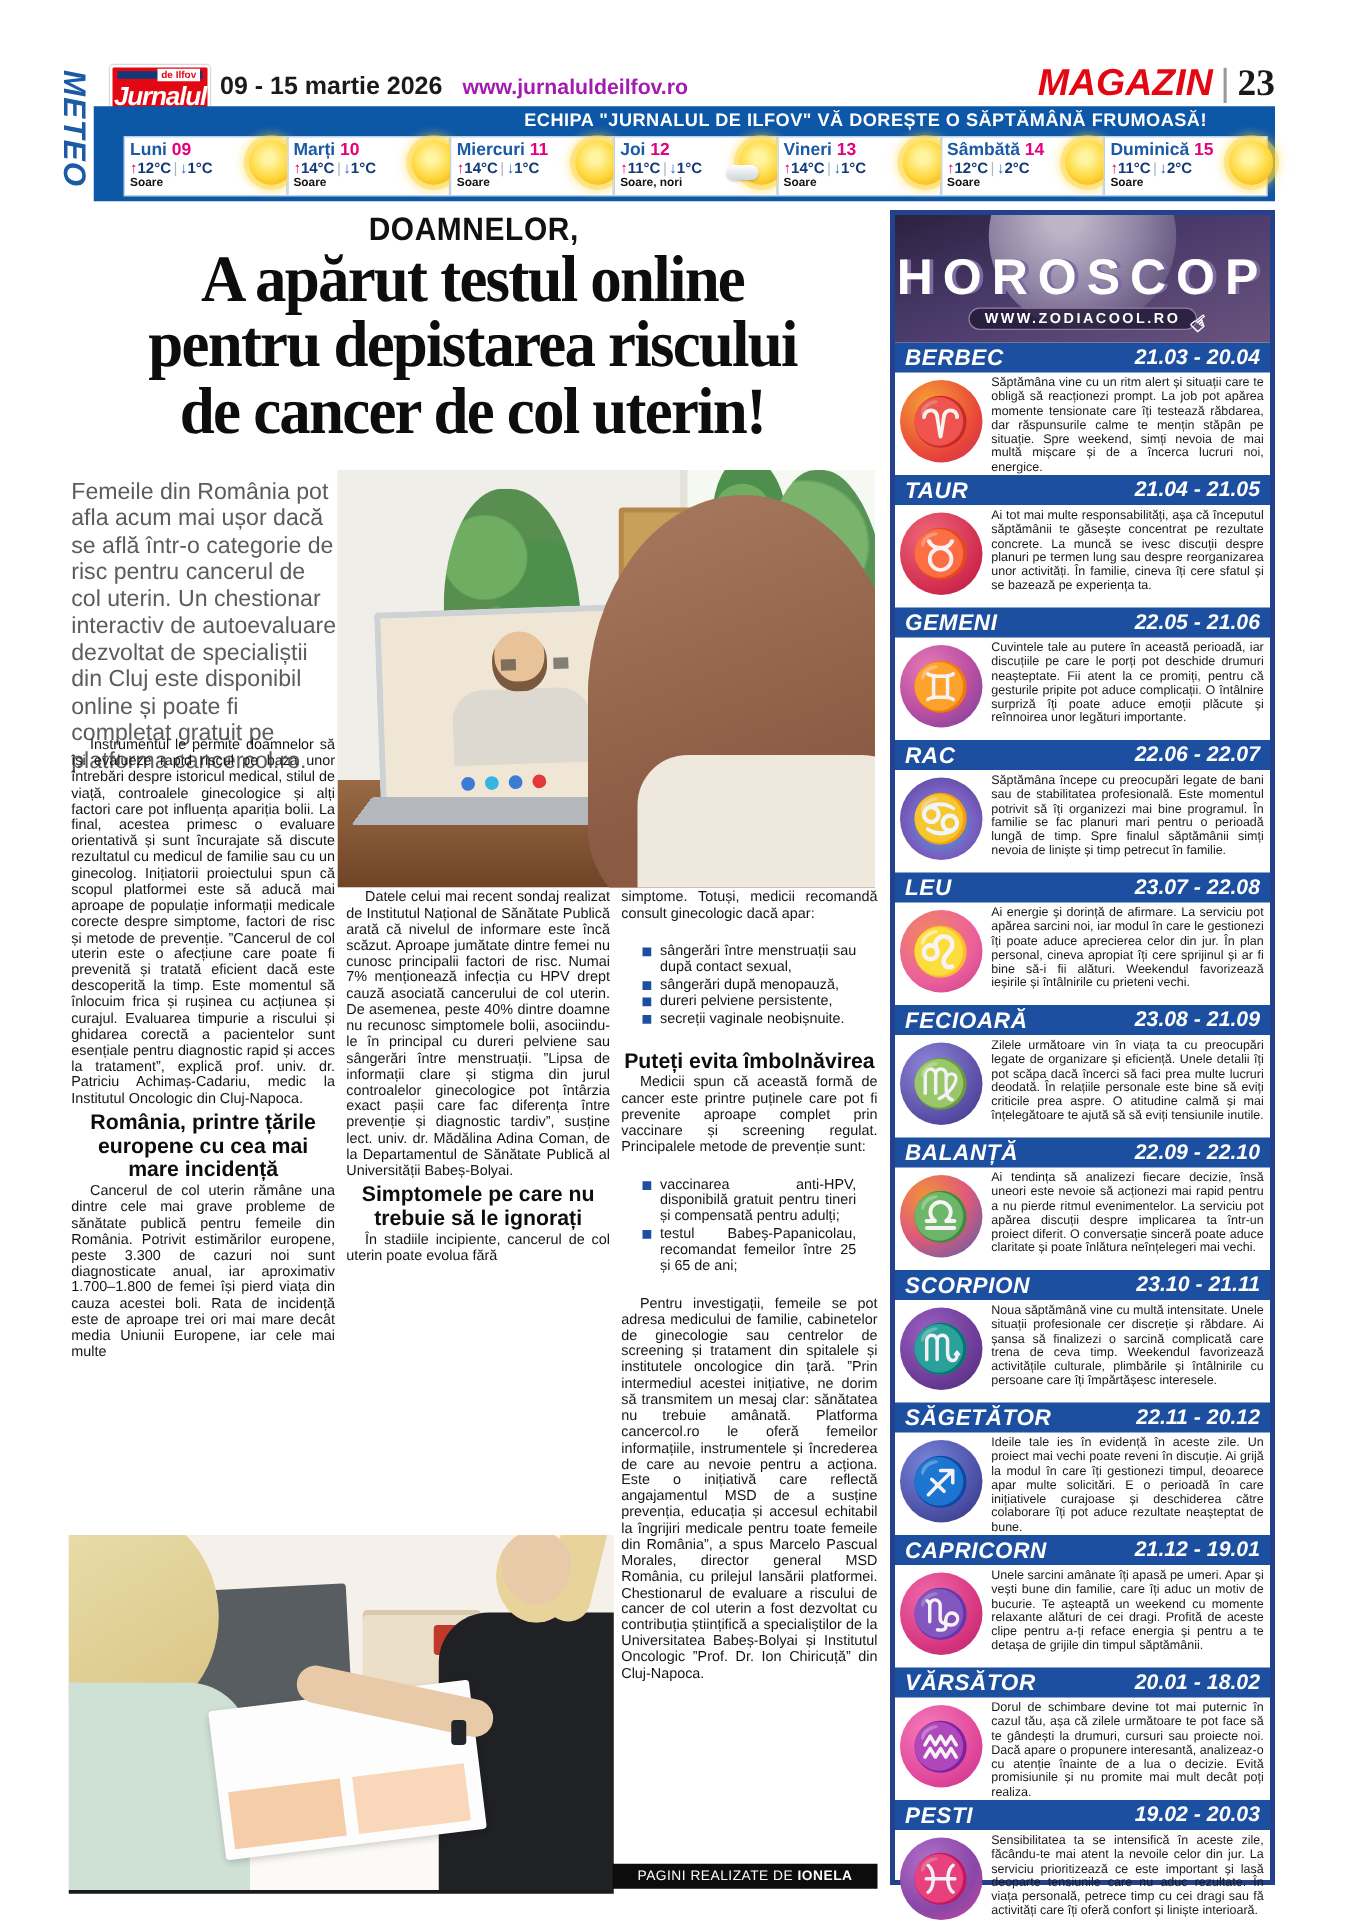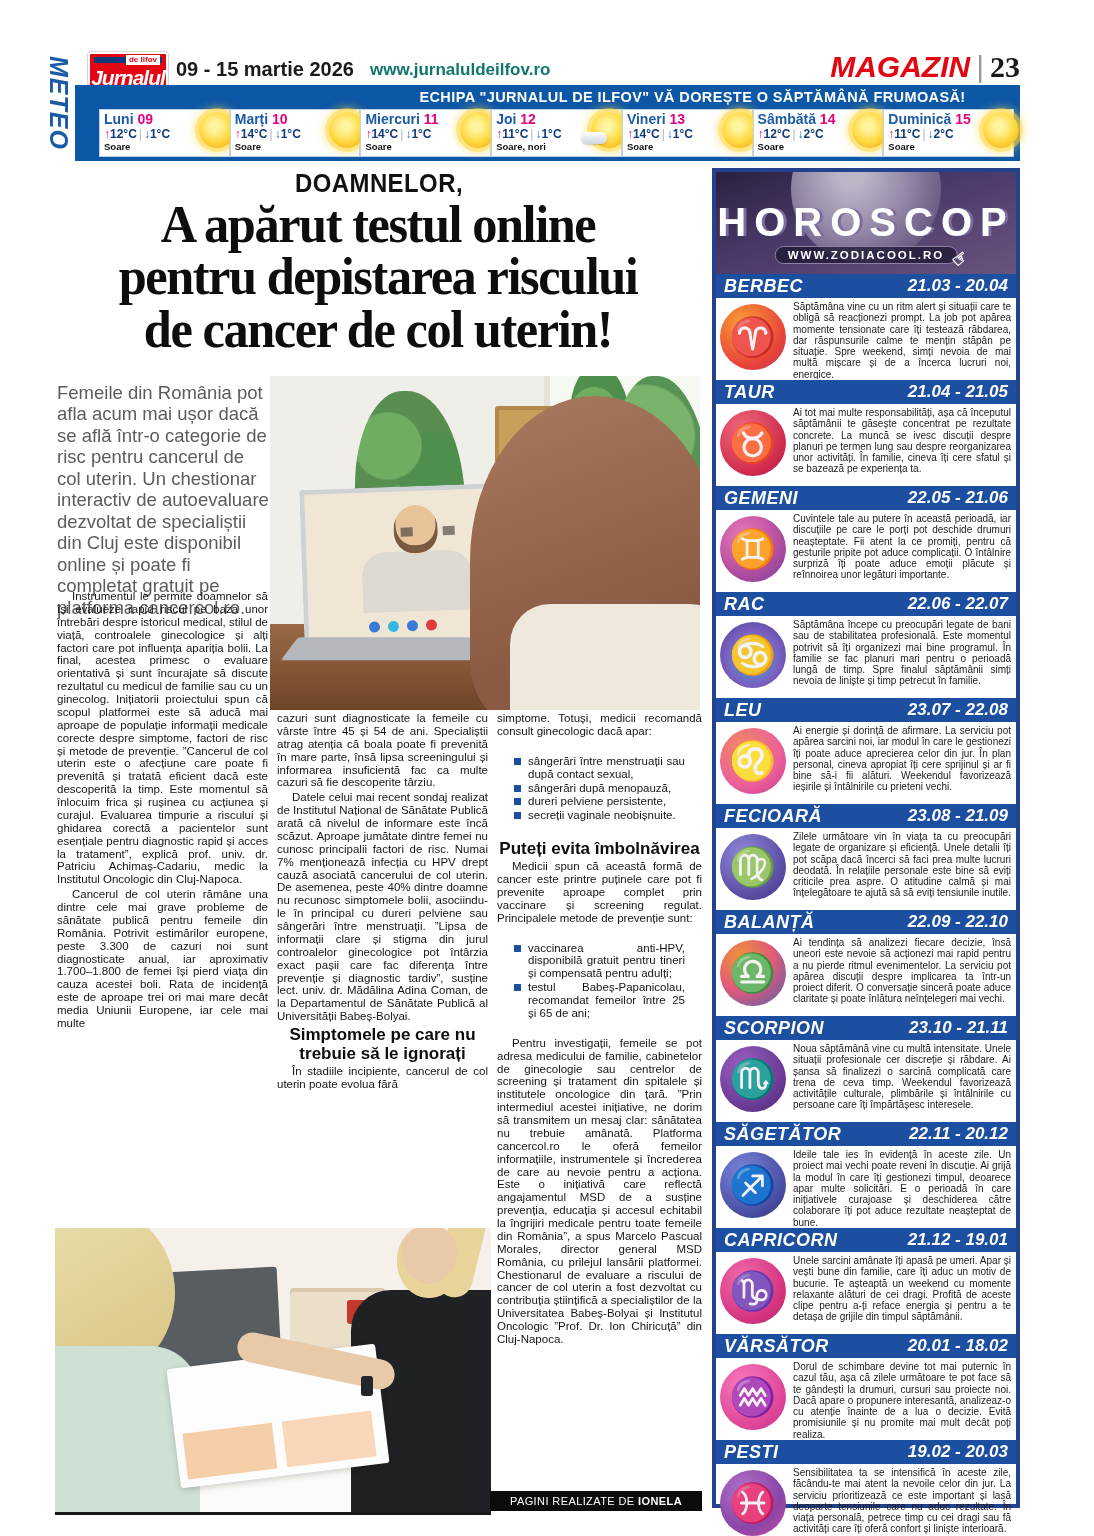--- a/index.html
+++ b/index.html
@@ -11,21 +11,21 @@
      letter-spacing:1px;font-style:italic;}
   .logo{position:absolute;left:88px;top:52px;width:76px;height:50px;background:#e30613;
      border:2px solid #fff;box-shadow:0 0 0 1px #d8d8d8;border-radius:3px;}
   .logo-strip{position:absolute;left:4px;right:4px;top:3px;height:6px;background:#123a7a;}
   .logo-top{position:absolute;right:6px;top:1px;background:#fff;color:#e30613;font-size:8px;
      font-weight:700;padding:0 3px;line-height:10px;z-index:2;text-align:center;}
   .logo-main{position:absolute;left:0;right:0;top:12px;text-align:center;color:#fff;
      font-size:21px;font-weight:800;font-style:italic;letter-spacing:-1px;}
   .logo-strip2{position:absolute;left:4px;right:4px;bottom:3px;height:4px;background:#123a7a;}
   .hdr-date{position:absolute;left:176px;top:58px;font-size:20px;font-weight:700;color:#1a1a1a;}
-  .hdr-site{position:absolute;left:370px;top:60px;font-size:17px;font-weight:700;color:#0f766e;}
+  .hdr-site{position:absolute;left:370px;top:60px;font-size:17px;font-weight:700;color:#a21caf;}
   .hdr-section{position:absolute;right:74px;top:50px;font-size:30px;font-weight:800;}
   .hdr-section .mag{color:#e30613;font-style:italic;}
   .hdr-section .sep{color:#999;font-weight:400;margin:0 6px;}
   .hdr-section .pnum{color:#1a1a1a;font-family:Liberation Serif, serif;}
   
   .weather-band{position:absolute;left:75px;top:85px;width:945px;height:76px;background:#0d57a7;}
   .weather-banner{position:absolute;left:300px;right:10px;top:4px;text-align:center;color:#fff;
      font-size:14.5px;font-weight:700;letter-spacing:.4px;}
   .weather-days{position:absolute;left:24px;right:6px;top:24px;bottom:4px;display:flex;gap:0;}
   .wday{position:relative;flex:1;background:#fff;border:1px solid #bcd2ea;padding:2px 4px;}
@@ -259,25 +259,25 @@
         <span style="background:#e23a3a"></span>
       </div>
     </div>
     <div class="p1-kbd"></div>
     <div class="p1-woman-hair"></div>
     <div class="p1-woman-body"></div>
   </div>
 
   <div class="bodycol" id="col1">
     <p>Instrumentul le permite doamnelor să își evalueze rapid riscul pe baza unor întrebări despre istoricul medical, stilul de viață, controalele ginecologice și alți factori care pot influența apariția bolii. La final, acestea primesc o evaluare orientativă și sunt încurajate să discute rezultatul cu medicul de familie sau cu un ginecolog. Inițiatorii proiectului spun că scopul platformei este să aducă mai aproape de populație informații medicale corecte despre simptome, factori de risc și metode de prevenție. ”Cancerul de col uterin este o afecțiune care poate fi prevenită și tratată eficient dacă este descoperită la timp. Este momentul să înlocuim frica și rușinea cu acțiunea și curajul. Evaluarea timpurie a riscului și ghidarea corectă a pacientelor sunt esențiale pentru diagnostic rapid și acces la tratament”, explică prof. univ. dr. Patriciu Achimaș-Cadariu, medic la Institutul Oncologic din Cluj-Napoca.</p>
+    <p class="subhead">România, printre țările europene cu cea mai mare incidență</p>
     <p>Cancerul de col uterin rămâne una dintre cele mai grave probleme de sănătate publică pentru femeile din România. Potrivit estimărilor europene, peste 3.300 de cazuri noi sunt diagnosticate anual, iar aproximativ 1.700–1.800 de femei își pierd viața din cauza acestei boli. Rata de incidență este de aproape trei ori mai mare decât media Uniunii Europene, iar cele mai multe</p>
   </div>
 
   <div class="bodycol" id="col2">
-    <p style="text-indent:0">cazuri sunt diagnosticate la femeile cu vârste între 45 și 54 de ani. Specialiștii atrag atenția că boala poate fi prevenită în mare parte, însă lipsa screeningului și informarea insuficientă fac ca multe cazuri să fie descoperite târziu.</p>
     <p>Datele celui mai recent sondaj realizat de Institutul Național de Sănătate Publică arată că nivelul de informare este încă scăzut. Aproape jumătate dintre femei nu cunosc principalii factori de risc. Numai 7% menționează infecția cu HPV drept cauză asociată cancerului de col uterin. De asemenea, peste 40% dintre doamne nu recunosc simptomele bolii, asociindu-le în principal cu dureri pelviene sau sângerări între menstruații. ”Lipsa de informații clare și stigma din jurul controalelor ginecologice pot întârzia exact pașii care fac diferența între prevenție și diagnostic tardiv”, susține lect. univ. dr. Mădălina Adina Coman, de la Departamentul de Sănătate Publică al Universității Babeș-Bolyai.</p>
     <p class="subhead">Simptomele pe care nu trebuie să le ignorați</p>
     <p>În stadiile incipiente, cancerul de col uterin poate evolua fără</p>
   </div>
 
   <div class="bodycol" id="col3">
     <p style="text-indent:0">simptome. Totuși, medicii recomandă consult ginecologic dacă apar:</p>
     <ul class="blist">
       <li>sângerări între menstruații sau după contact sexual,</li>
       <li>sângerări după menopauză,</li>

